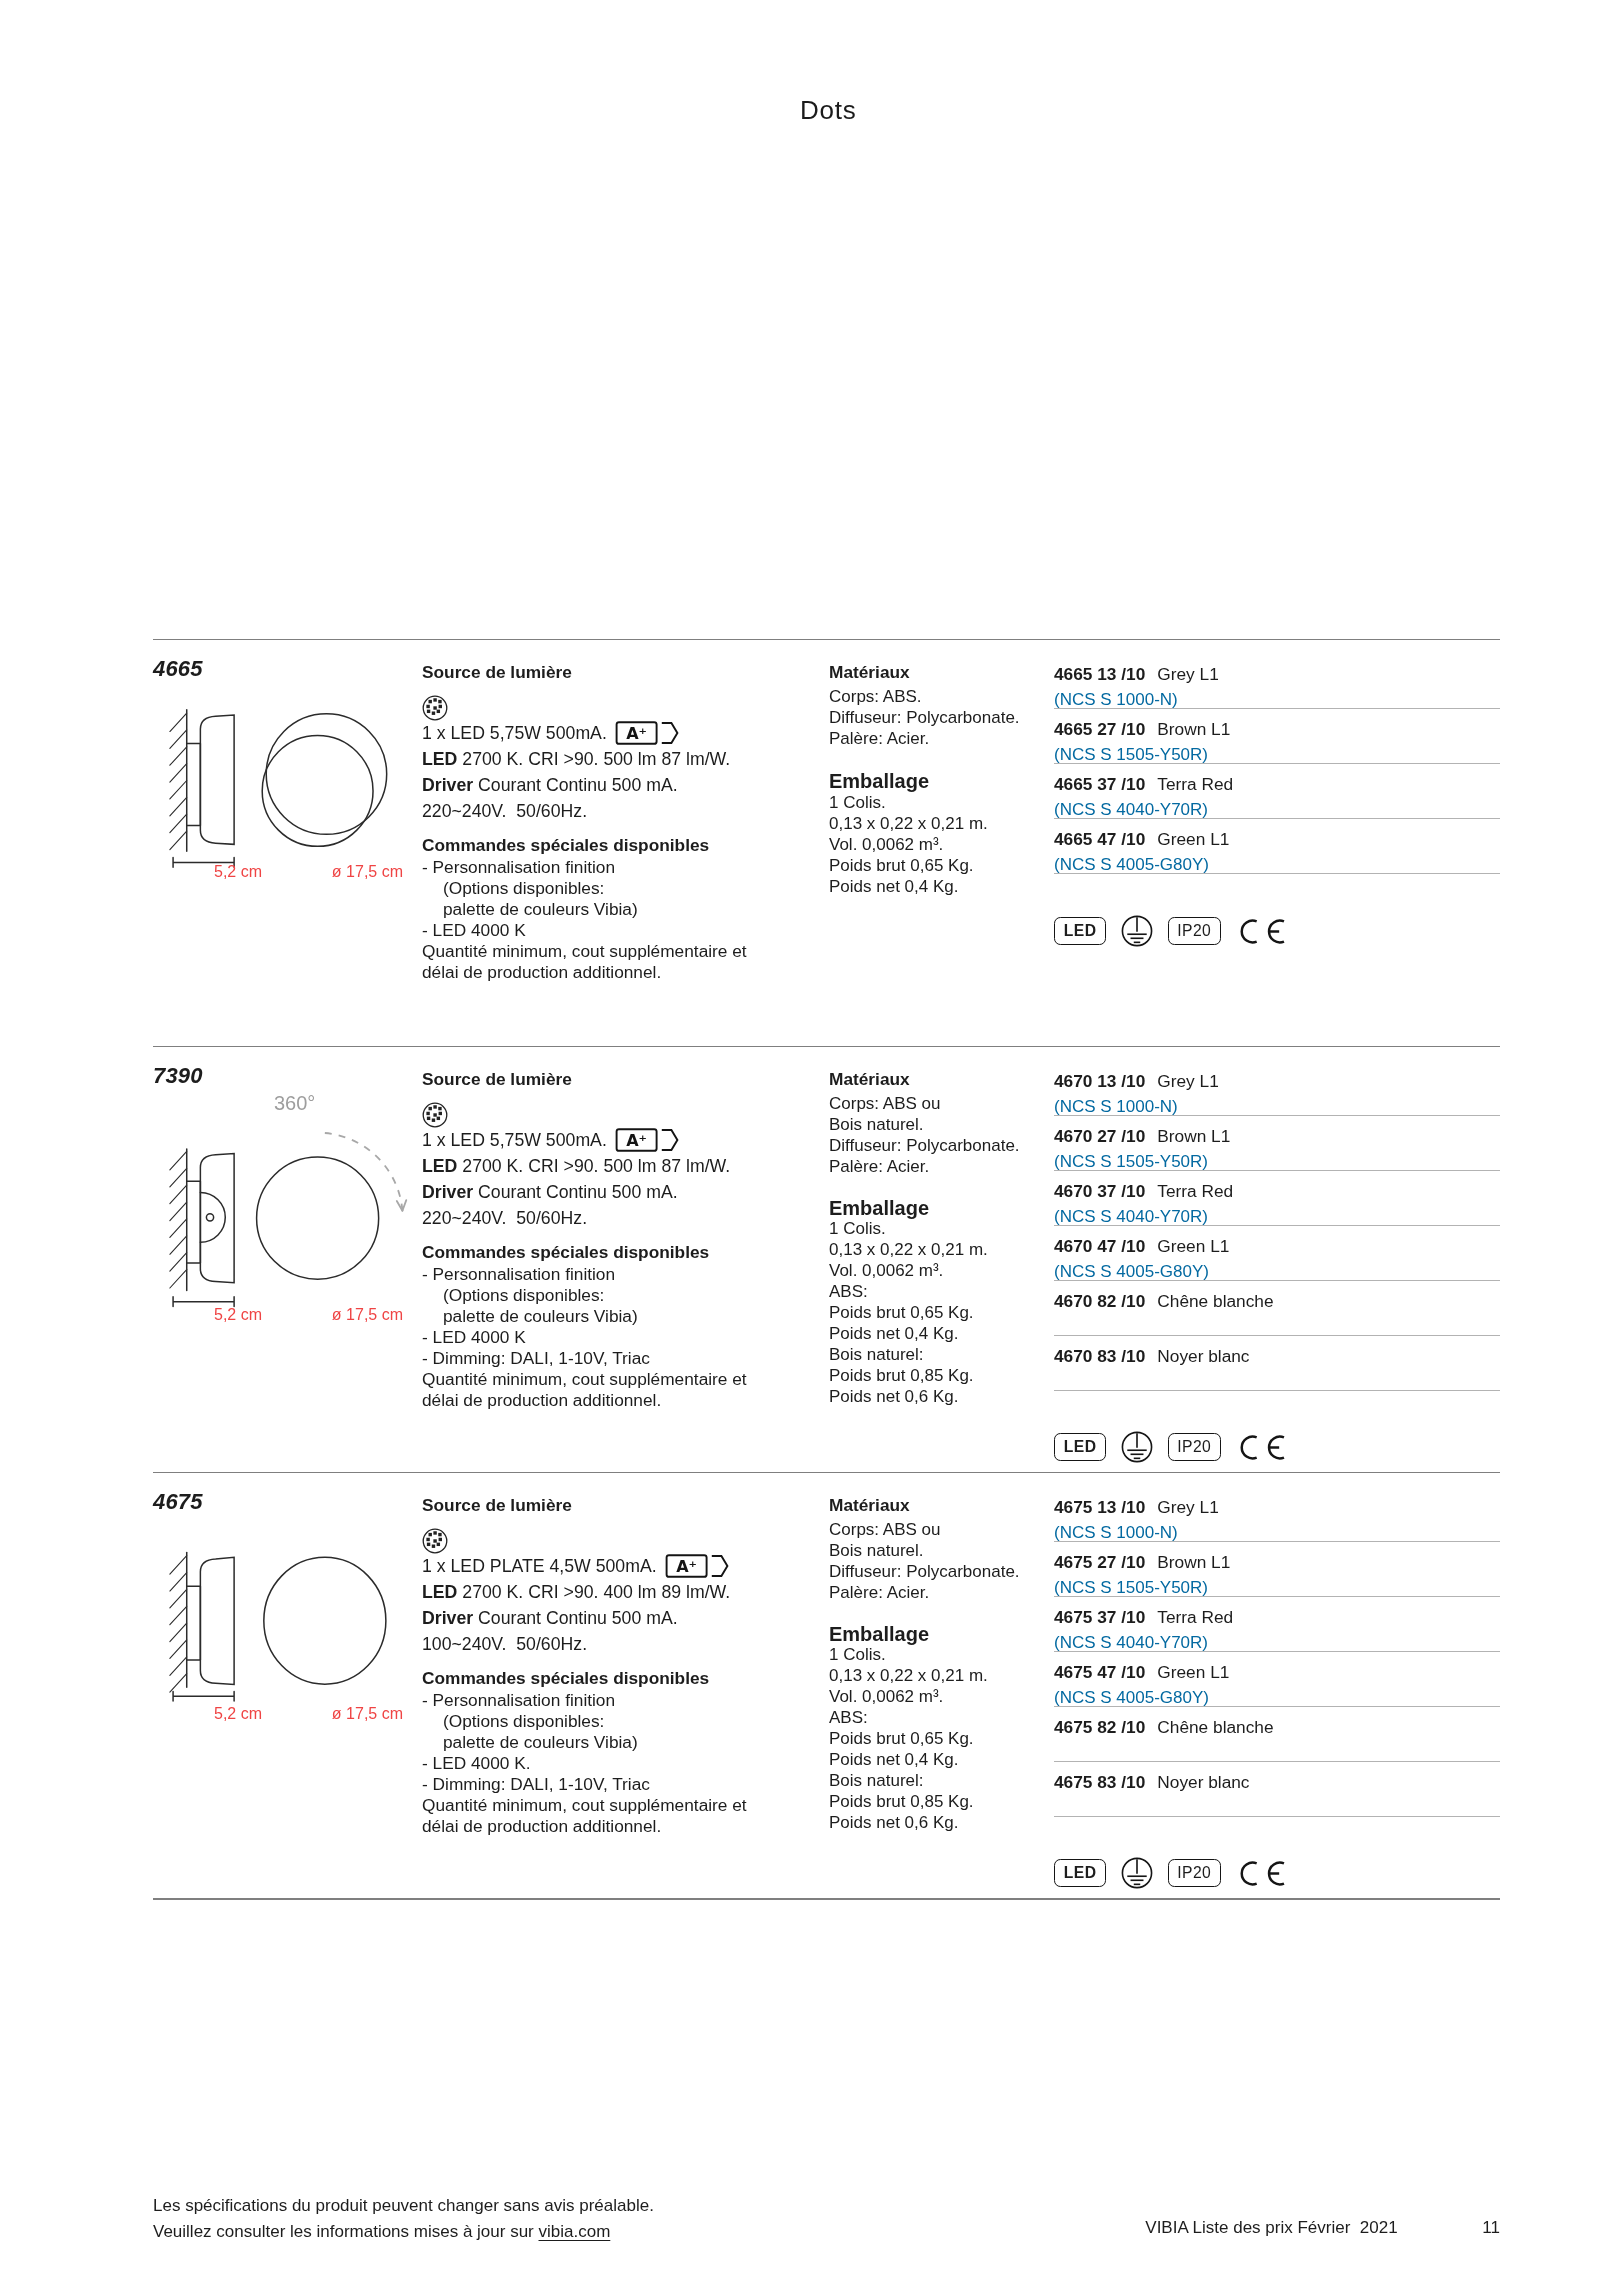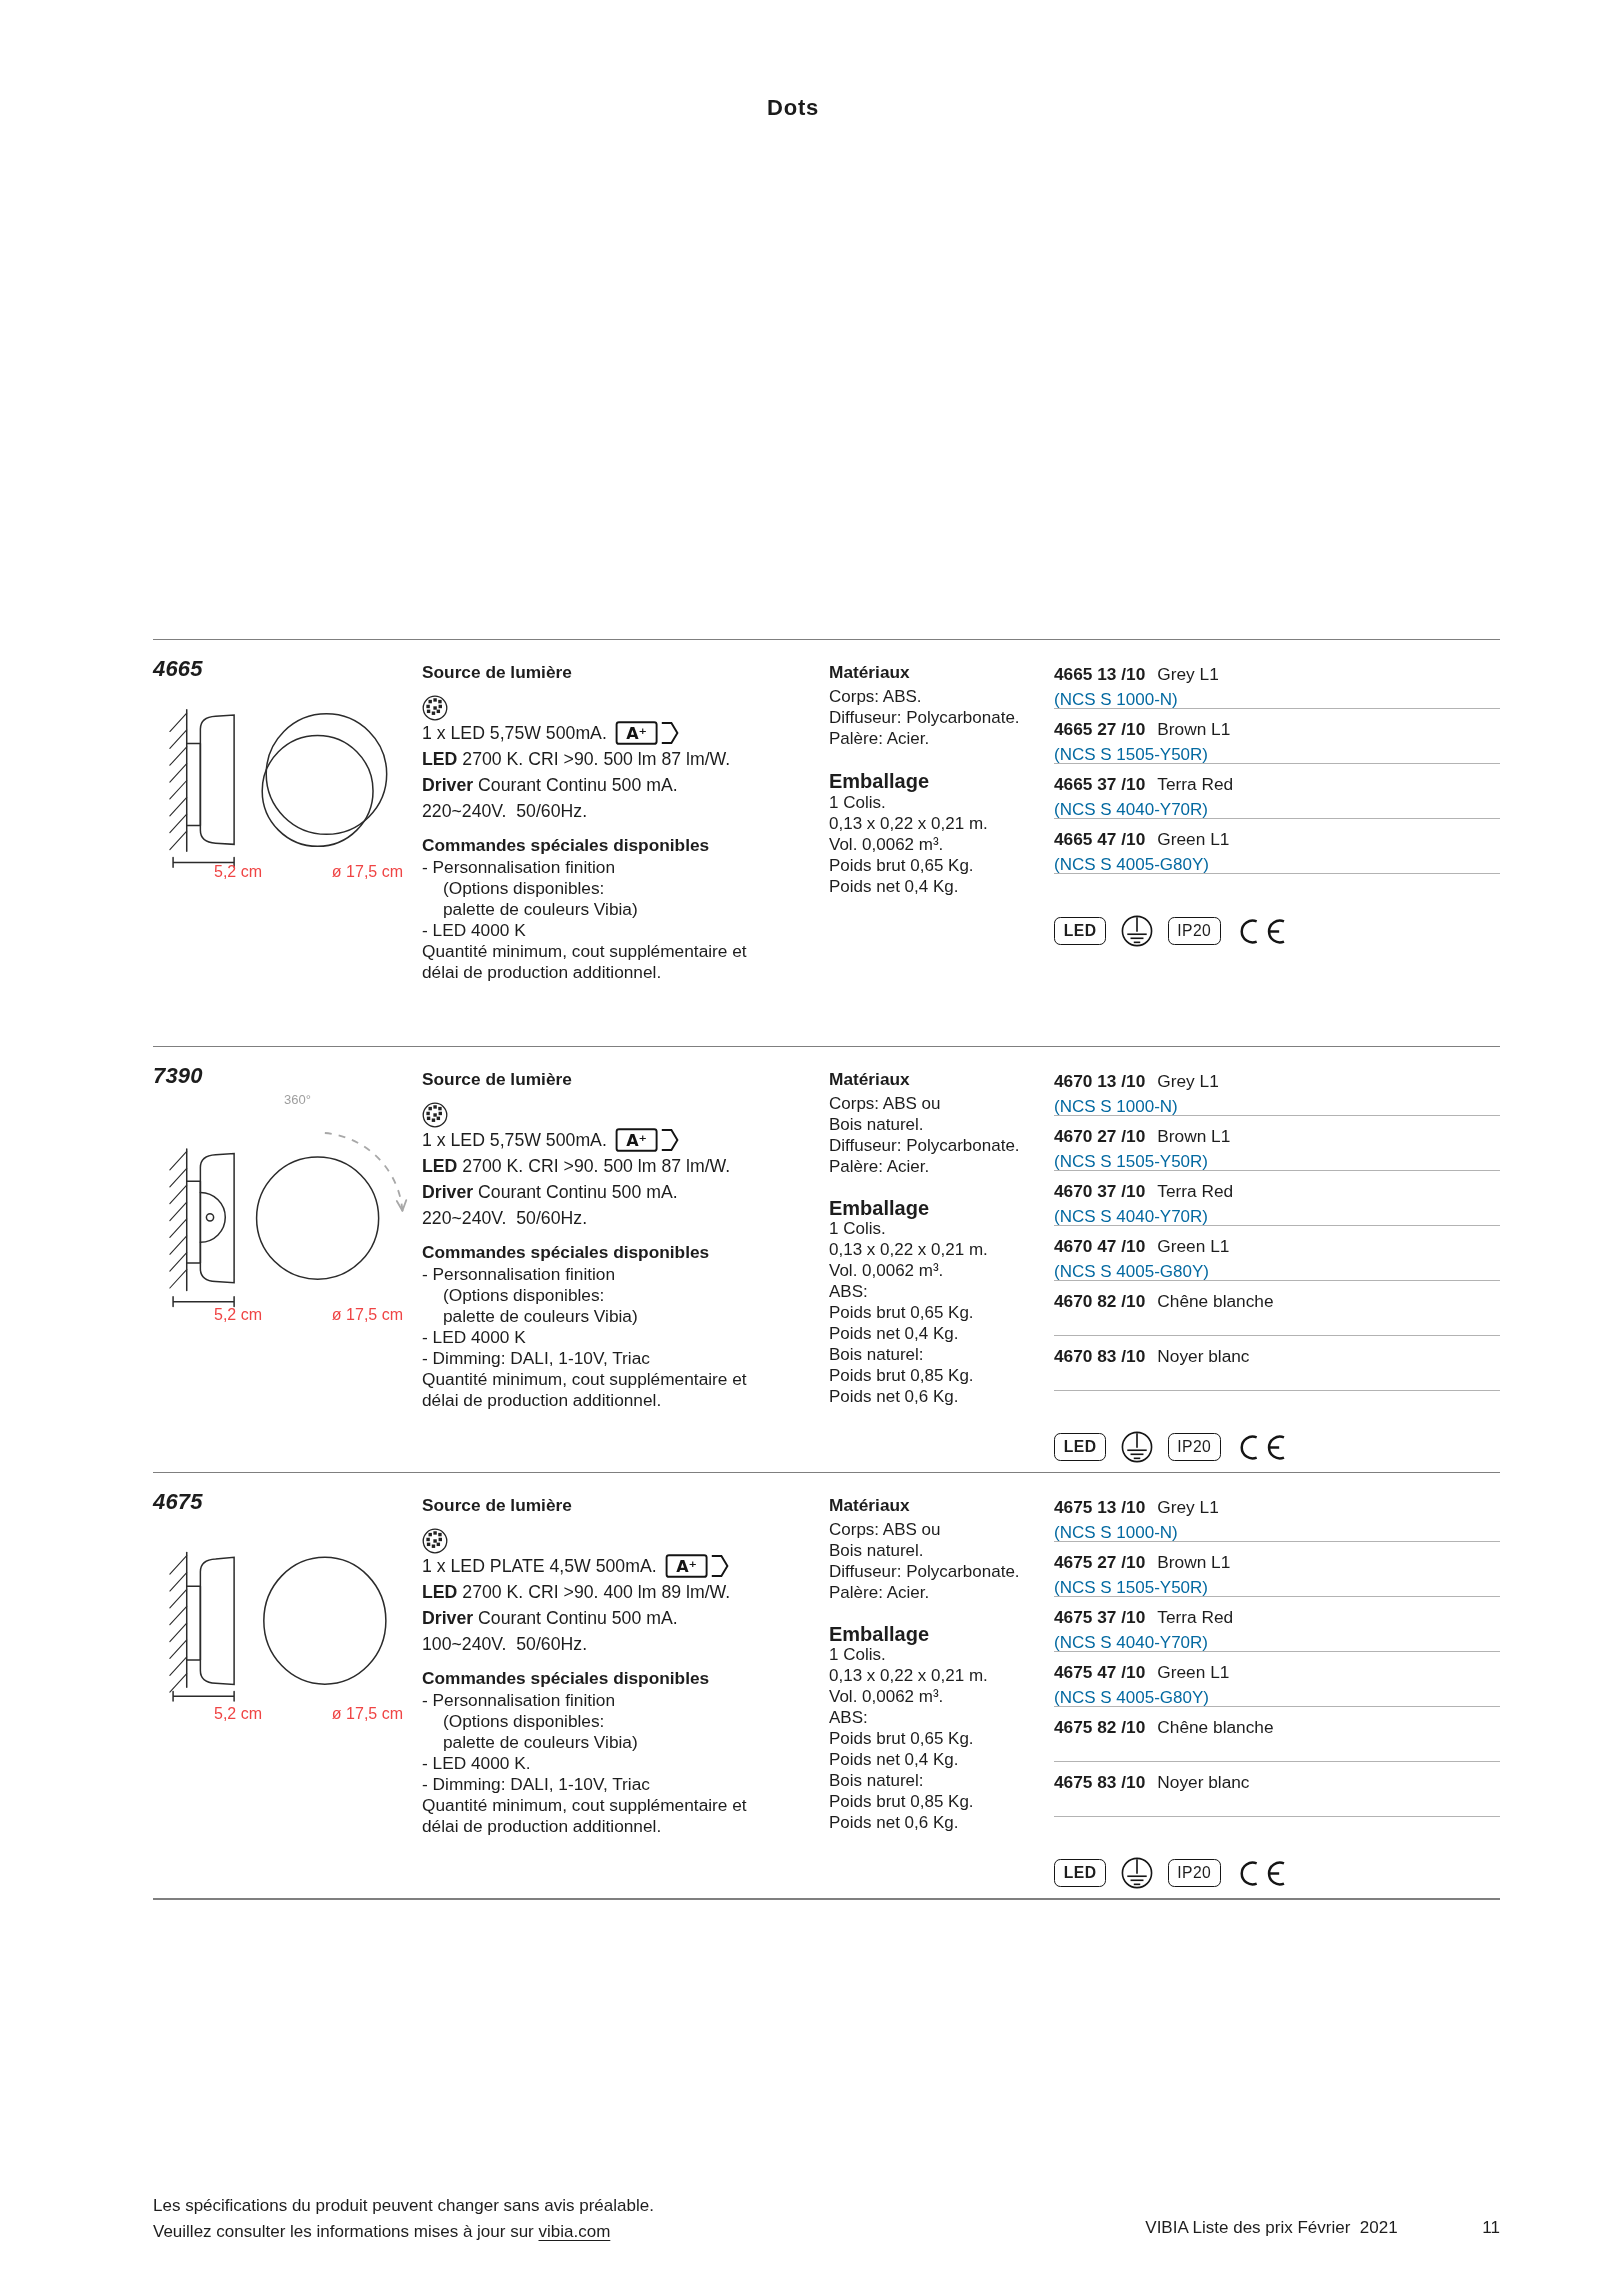--- a/index.html
+++ b/index.html
@@ -1,30 +1,30 @@
 <!DOCTYPE html>
 <html style="font-size:13px"><head>
 <meta charset="utf-8">
 <style>
   html,body{margin:0;padding:0;background:#ffffff;}
   #page{position:relative;width:1623px;height:2295px;background:#ffffff;
         font-family:"Liberation Sans", sans-serif;color:#1d1d1d;overflow:hidden;}
-  .title{position:absolute;left:767px;top:95px;font-size:22px;font-weight:700;letter-spacing:0.8px;color:#1b1b1b;}
+  .title{position:absolute;left:800px;top:95px;font-size:26px;font-weight:400;letter-spacing:0.8px;color:#1b1b1b;}
 
   .section{position:absolute;left:153px;width:1347px;border-top:1.6px solid #7f7f7f;box-sizing:border-box;}
   #s1{top:639px;height:406px;}
   #s2{top:1046px;height:426px;}
   #s3{top:1472px;height:428px;}
   .bottom-rule{position:absolute;left:153px;top:1898px;width:1347px;height:1.6px;background:#7f7f7f;}
 
   .pid{position:absolute;left:0;top:16px;font-size:22px;font-weight:600;letter-spacing:0.2px;font-style:italic;}
   .diagram{position:absolute;left:0;top:44px;}
   .diagram path,.diagram line,.diagram circle,.diagram ellipse,.diagram polyline{vector-effect:non-scaling-stroke;}
   .dim-label{position:absolute;font-size:16px;text-align:right;color:#ef4444;}
-  .rot-label{position:absolute;left:131px;top:45px;width:80px;font-size:13px;color:#9e9e9e;}
+  .rot-label{position:absolute;left:121px;top:45px;width:80px;font-size:20px;color:#9e9e9e;}
 
   .col-source{position:absolute;left:269px;top:0;width:378px;}
   .chead{position:absolute;top:22px;left:0;font-size:17.3px;font-weight:700;}
   .led-icon{position:absolute;top:55px;left:0;}
   .specs{position:absolute;top:80px;left:0;font-size:17.7px;line-height:26px;white-space:nowrap;}
   .specs b{font-weight:700;}
   .abadge{vertical-align:-5.6px;margin-left:8px;}
   .abadge rect,.abadge polyline{fill:none;stroke:#141414;stroke-width:2.4;}
   .abadge text{font-family:"DejaVu Sans", sans-serif;font-size:20px;font-weight:700;fill:#141414;text-anchor:middle;}
   .cmd-head{position:absolute;top:195px;left:0;font-size:17.3px;font-weight:700;}

